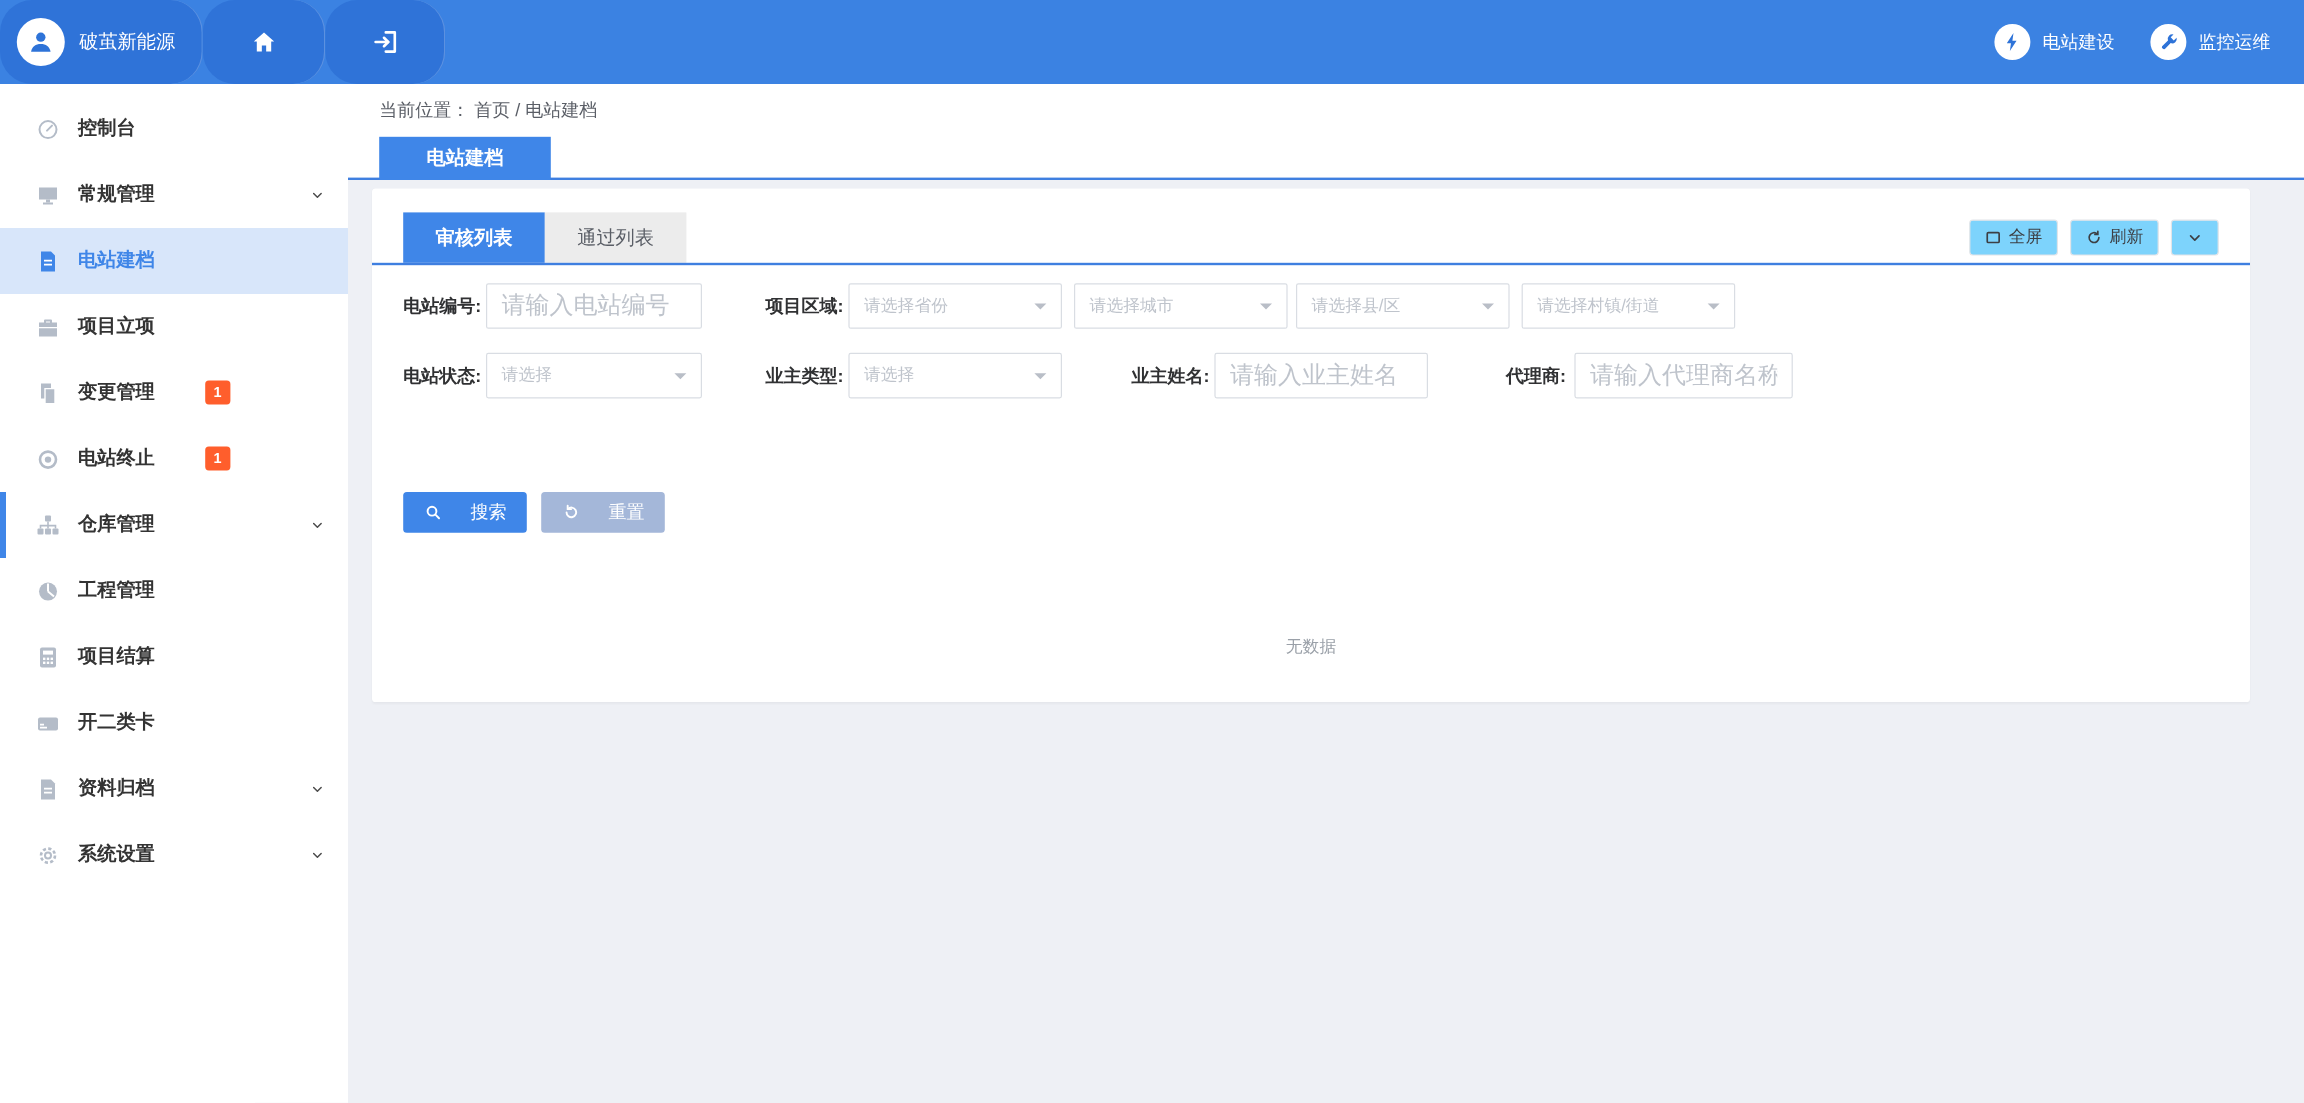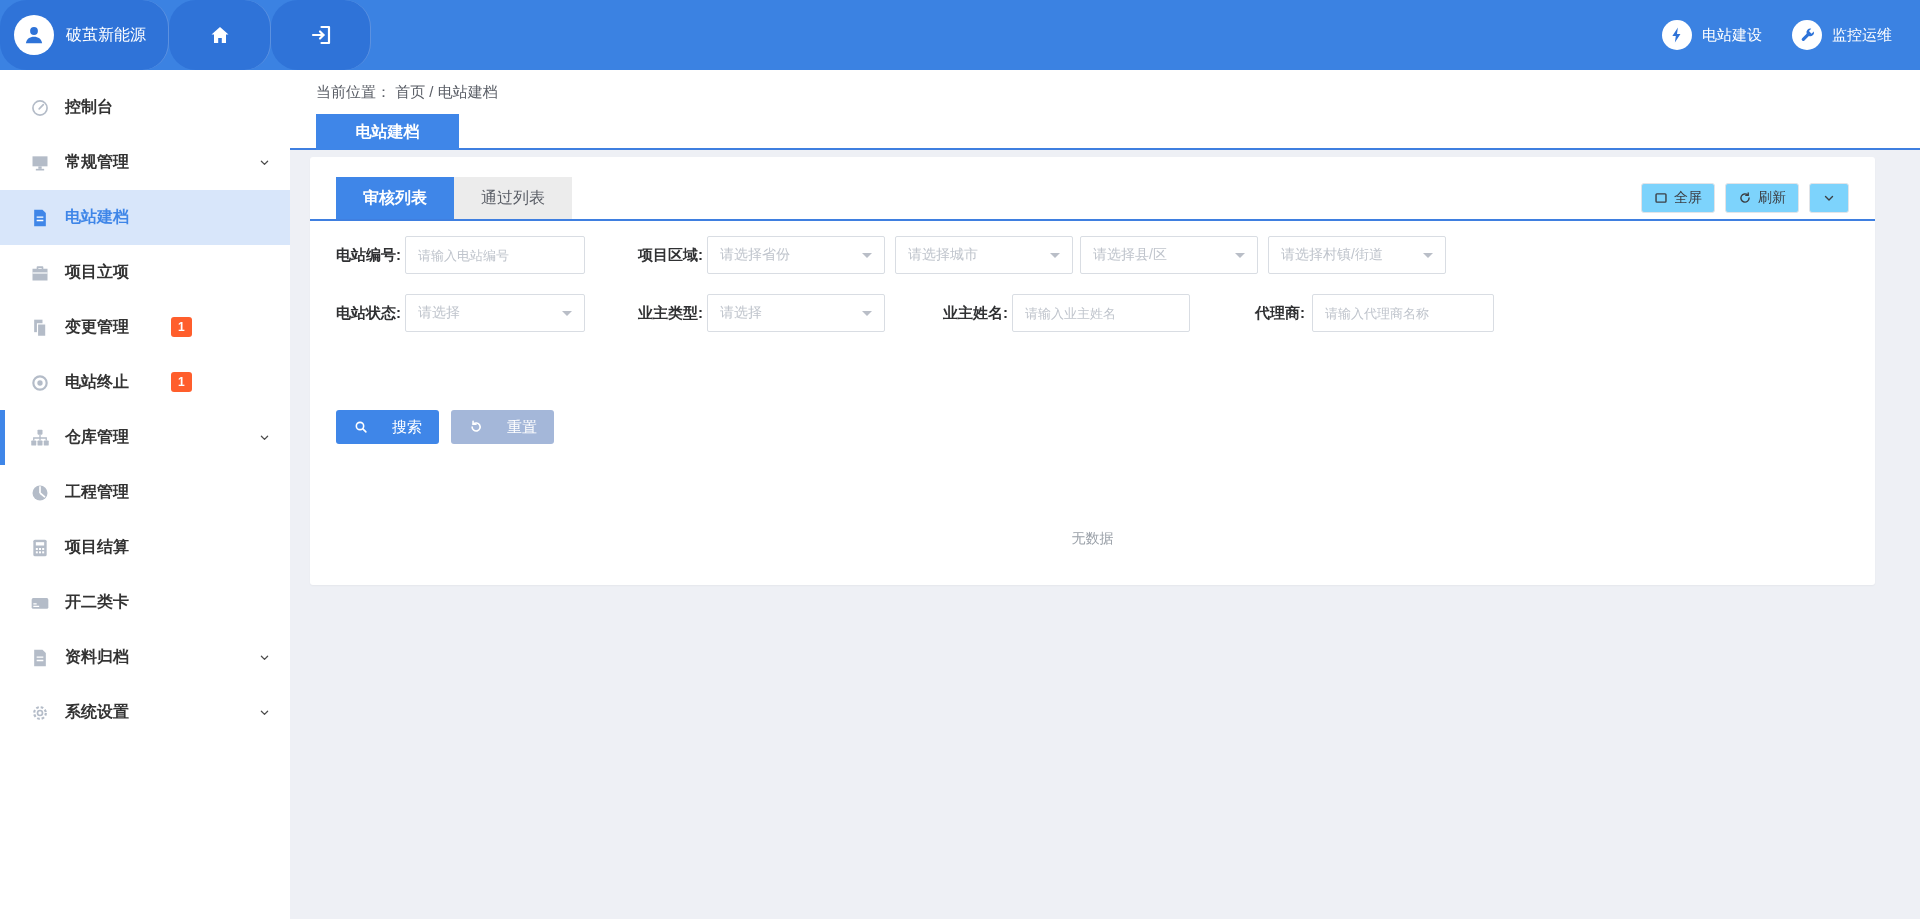--- a/index.html
+++ b/index.html
@@ -63,21 +63,21 @@
     display:flex; align-items:center; gap:6px; font-size:14px; color:#3c3f44; cursor:pointer; }
 
   .frow { position:absolute; left:0; display:flex; align-items:center; height:38px; }
   .flabel { font-size:15px; font-weight:700; color:#303133; text-align:left; white-space:nowrap; }
   .w50{width:52px}.w64{width:64px}.w178{width:178px}.w180{width:180px}.w182{width:182px}.w320{width:320px}
   .ml5{margin-left:5px}.ml7{margin-left:7px}.ml10{margin-left:10px}.ml26{margin-left:26px}
   .ml53{margin-left:53px}.ml58{margin-left:58px}.ml65{margin-left:65px}
   .ctrl { position:relative; height:38px; border:1px solid #d9dde3; background:#fff; border-radius:2px;
     display:flex; align-items:center; }
   .ctrl input { border:none; outline:none; width:100%; height:100%; padding:0 12px;
-    font-size:13px; color:#b91c1c; background:transparent; font-family:inherit; }
+    font-size:20px; color:#b91c1c; background:transparent; font-family:inherit; }
   .ctrl input::placeholder { color:#bfc4cc; }
   .select { cursor:pointer; }
   .sel-ph { font-size:14px; color:#bfc4cc; padding-left:12px; flex:1; white-space:nowrap; overflow:hidden; }
   .caret { width:0; height:0; border:5px solid transparent; border-top-color:#b9bec7;
     margin:5px 12px 0 0; flex:0 0 auto; }
   .cal-ic { position:absolute; right:9px; top:9px; }
 
   .actions { position:absolute; left:26px; top:253px; display:flex; gap:12px; }
   .btn { height:34px; border:none; border-radius:3px; color:#fff; font-size:15px;
     display:flex; align-items:center; gap:23px; padding:0 17px; cursor:pointer; font-family:inherit; }

